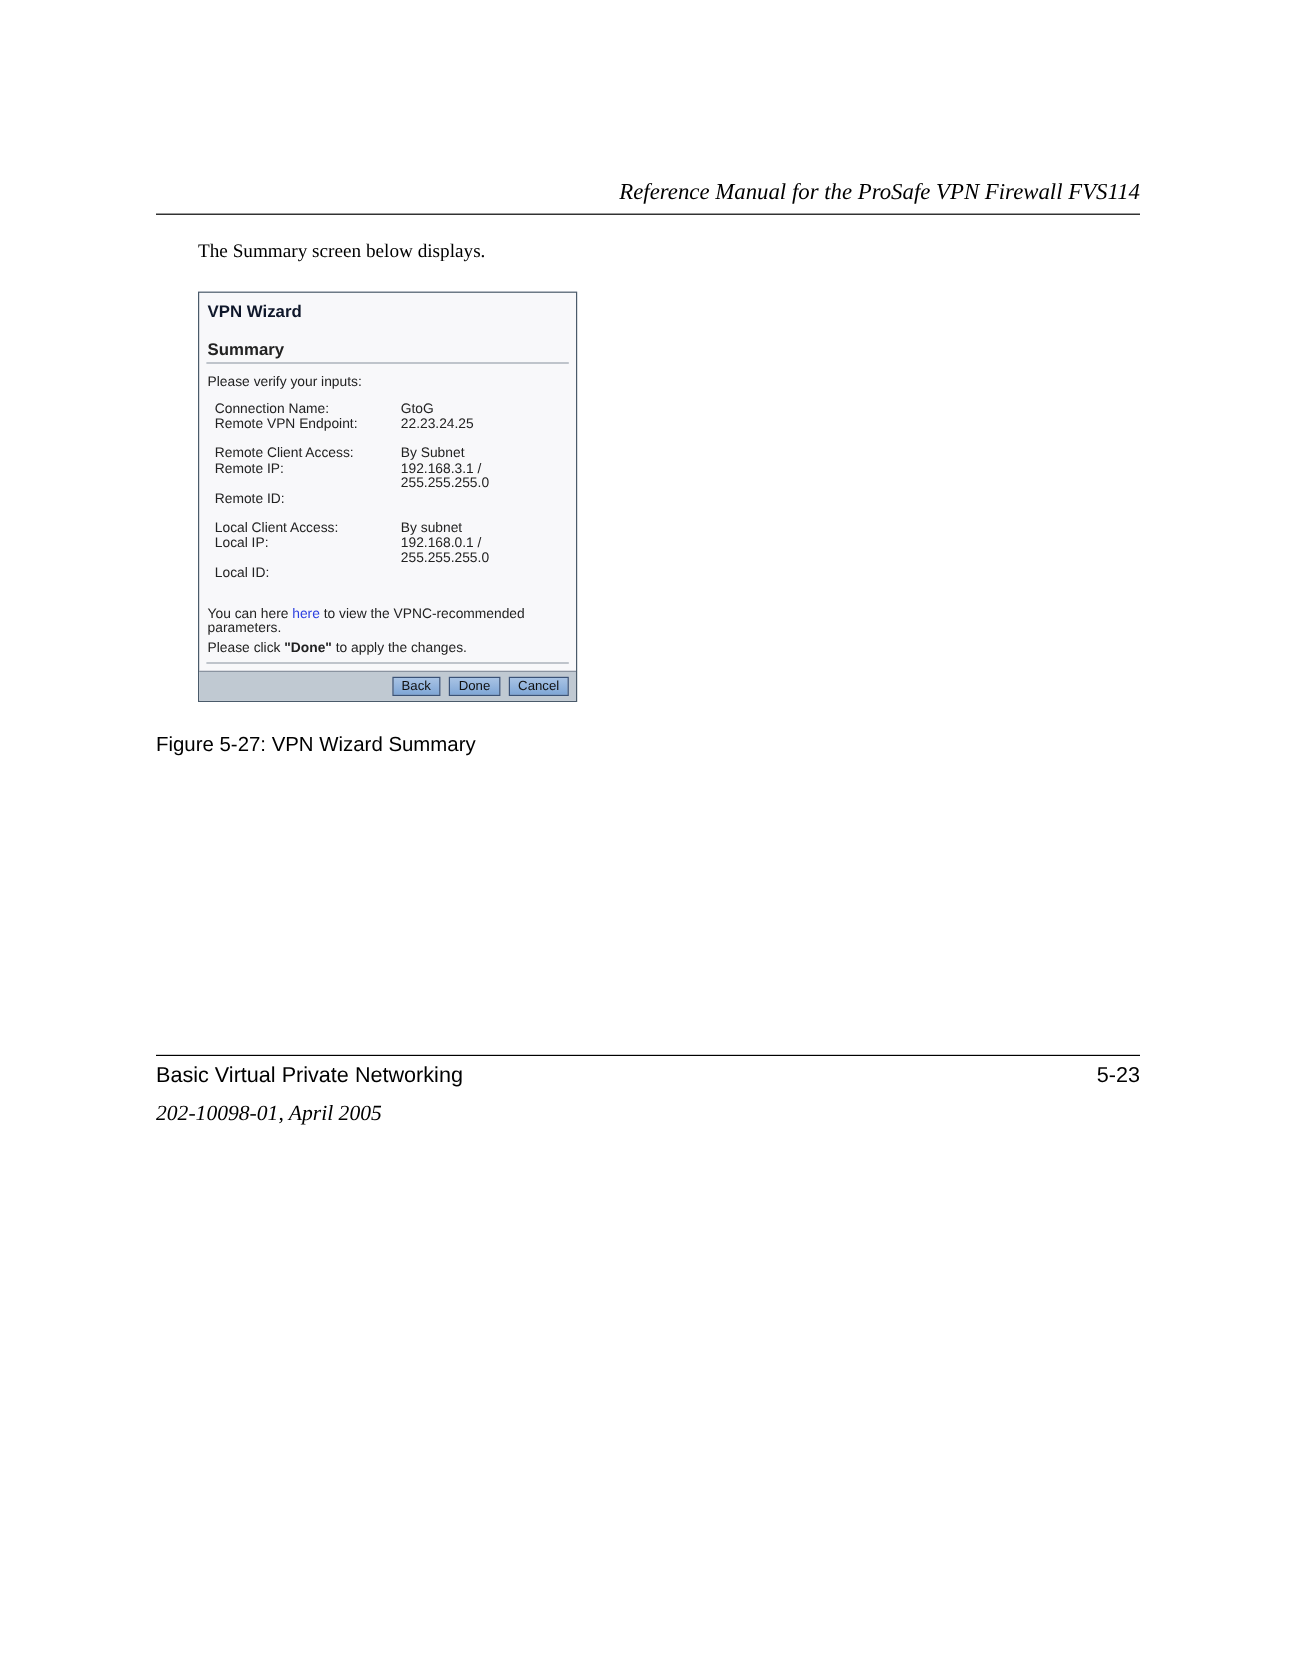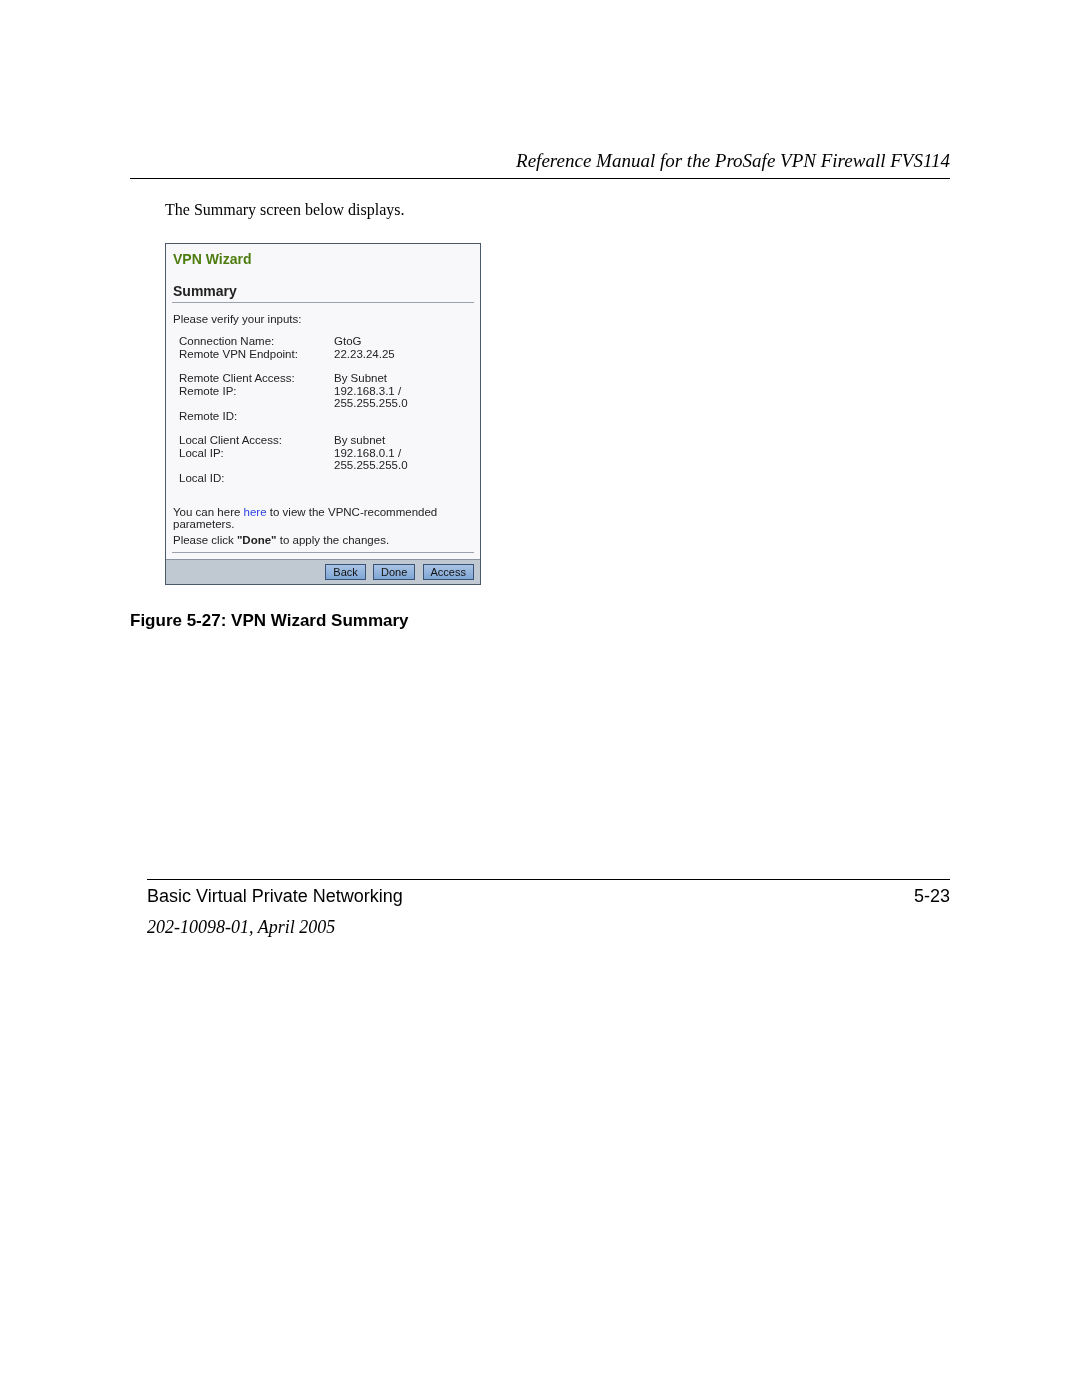--- a/index.html
+++ b/index.html
@@ -3,35 +3,35 @@
 <meta charset="utf-8">
 <style>
   body{margin:0;background:#fff;font-family:"Times New Roman",serif;color:#000}
   .page{width:1080px;height:1018px;position:relative;margin:0 auto;background:#fff}
   .content{position:absolute;left:130px;right:130px;top:150px;bottom:130px}
   .header-title{font-style:italic;font-size:19px;text-align:right;margin-bottom:6px}
   .hr{border:none;border-top:1.5px solid #000;margin:0}
   .intro{font-size:16px;margin-top:22px;margin-bottom:24px;margin-left:35px}
   .panel{margin-left:35px;width:314px;border:1.5px solid #4a5a6a;background:#f8f8fa;font-family:Arial,Helvetica,sans-serif;font-size:11.5px;color:#222}
   .panel-inner{padding:6px 6px 0 6px}
-  .wiz-title{color:#4d7c0f;font-weight:bold;font-size:14px;margin:1px 0 0 1px}
+  .wiz-title{color:#0f172a;font-weight:bold;font-size:14px;margin:1px 0 0 1px}
   .section-head{font-weight:bold;font-size:14px;margin:16px 0 3px 1px}
   .sep{border:none;border-top:1px solid #9aa3ad;margin:0 0 10px 0}
   .verify{margin:2px 0 10px 1px}
   .row{display:flex;margin:1px 0}
   .lbl{width:155px;padding-left:7px}
   .val{flex:1}
   .gap{height:10px}
   .note-block{margin-top:22px;margin-bottom:6px}
   .note-line{margin:2px 0 4px 1px}
   .here{color:#2b3fe0}
   .btnbar{background:#c0c9d2;border-top:1px solid #8a93a0;padding:4px 6px;text-align:right;margin:6px -6px 0 -6px}
   .btn{display:inline-block;background:linear-gradient(#a9c3e4,#7fa6d6);border:1px solid #3a5277;color:#111;font-size:11px;padding:1px 7px;margin-left:4px;font-family:Arial,Helvetica,sans-serif}
-  .fig-cap{font-family:Arial,Helvetica,sans-serif;font-weight:bold;font-size:17px;margin-top:26px;margin-left:0}
-  .footer{position:absolute;left:147px;right:130px;bottom:80px}
+  .fig-cap{font-family:Arial,Helvetica,sans-serif;font-weight:normal;font-size:17px;margin-top:26px;margin-left:0}
+  .footer{position:absolute;left:130px;right:130px;bottom:80px}
   .ftr-row{display:flex;justify-content:space-between;font-family:Arial,Helvetica,sans-serif;font-size:18px;margin-top:6px}
   .docnum{text-align:left;font-style:italic;font-size:18px;margin-top:10px}
 </style>
 </head>
 <body>
 
 <div class="page">
   <div class="content">
     <div class="header-title">Reference Manual for the ProSafe VPN Firewall FVS114</div>
     <hr class="hr">
@@ -85,21 +85,21 @@
           </div>
           <div class="note-line">
             <span>Please click </span><b>"Done"</b><span> to apply the changes.</span>
           </div>
         </div>
         <hr class="sep" style="margin-bottom:0">
 
         <div class="btnbar">
           <span class="btn">Back</span>
           <span class="btn">Done</span>
-          <span class="btn">Access</span>
+          <span class="btn">Cancel</span>
         </div>
       </div>
     </div>
 
     <div class="fig-cap">Figure 5-27:  VPN Wizard Summary</div>
   </div>
 
   <div class="footer">
     <hr class="hr">
     <div class="ftr-row">

